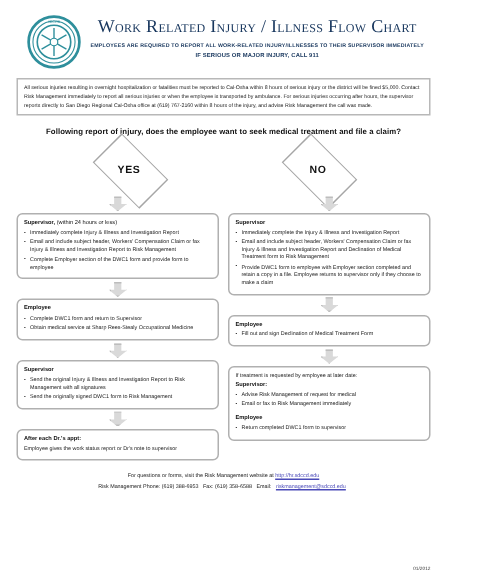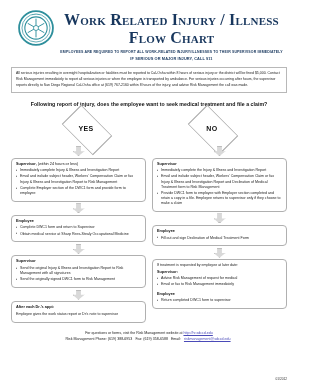--- a/index.html
+++ b/index.html
@@ -37,22 +37,22 @@
     margin-left: 9px;
     margin-top: 2px;
   }
   .header-text {
     flex: 1 1 auto;
     text-align: center;
     padding-right: 4px;
   }
   .doc-title {
     font-family: "Liberation Serif", serif;
-    font-size: 16px;
-    font-weight: bold;
+    font-size: 12px;
+    font-weight: normal;
     letter-spacing: 0.2px;
     color: #17365d;
     margin: 3px 0 0 0;
     line-height: 1.1;
     font-variant: small-caps;
     text-transform: capitalize;
   }
   .doc-sub1 {
     font-size: 3.5px;
     font-weight: bold;

